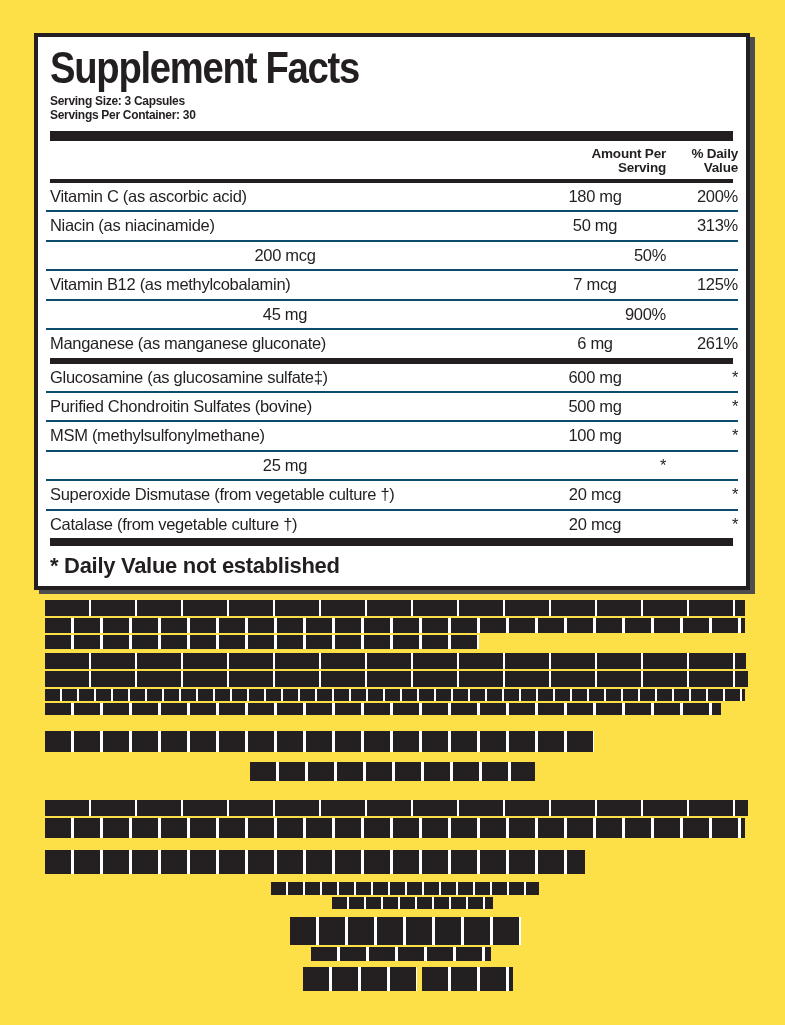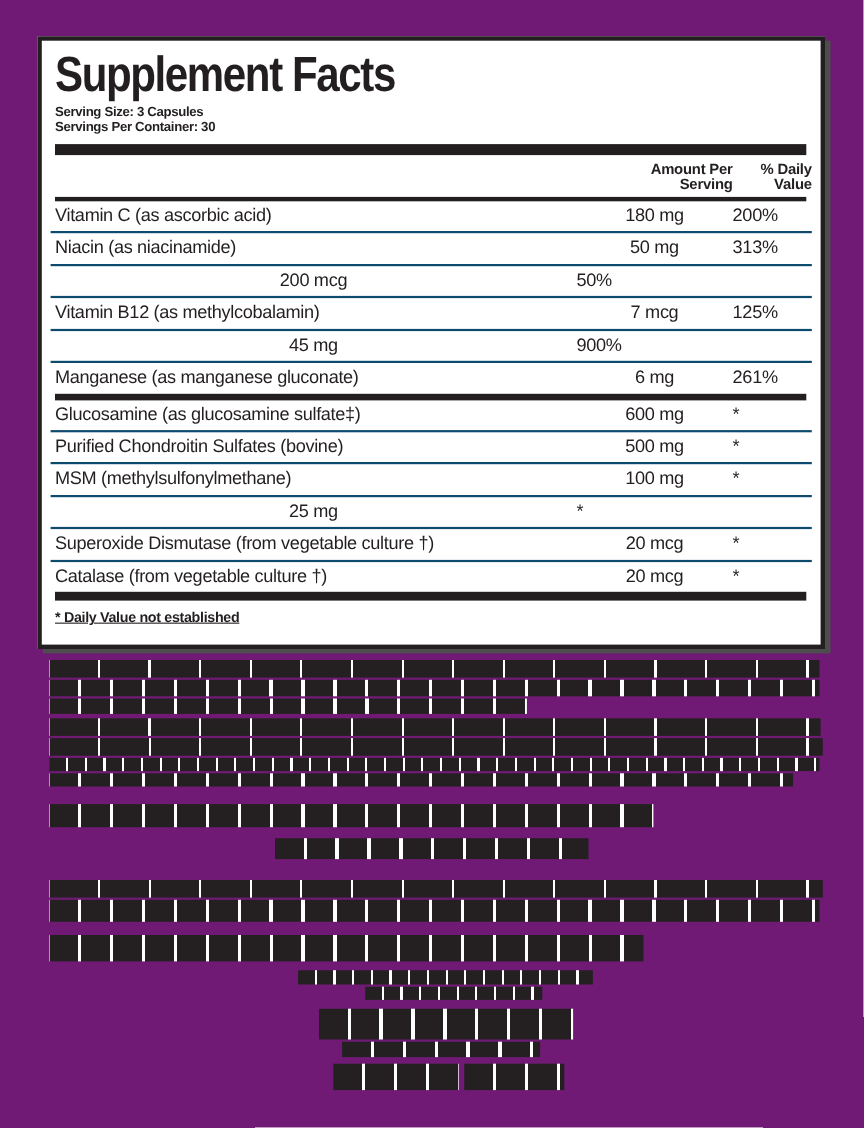--- a/index.html
+++ b/index.html
@@ -1,19 +1,19 @@
 <!DOCTYPE html>
 <html><head>
 <meta charset="utf-8">
 <style>
   html,body{margin:0;padding:0;background:#ffffff;}
   .page{
     position:relative;
     width:785px;height:1025px;
-    background:#701a75;
+    background:#fde047;
     font-family:"Liberation Sans",sans-serif;
     color:#231f20;
     overflow:hidden;
   }
 
   
   .panel{
     position:absolute;left:34px;top:33px;
     width:716px;height:557px;
     box-sizing:border-box;
@@ -57,24 +57,24 @@
     border-bottom:2px solid #0c4a6e;
     padding:4px 0 4px 0;
     font-size:16.5px;
     letter-spacing:-.3px;
     line-height:1.18;
     align-items:end;
   }
   .rows .row:last-child{border-bottom:none;}
   .nm{padding-left:4px;white-space:nowrap;}
   .amt{text-align:center;}
-  .dv{text-align:left;}
+  .dv{text-align:right;}
   .footnote{
     margin:7px 0 0 4px;
-    font-size:13px;font-weight:bold;letter-spacing:-.3px;text-decoration:underline;
+    font-size:22px;font-weight:bold;letter-spacing:-.3px;
   }
 
   
   .fine-print{position:absolute;inset:0;pointer-events:none;}
   .rb{position:absolute;}
   .rb-dense{background:repeating-linear-gradient(90deg,#242022 0 44px,#ffffff 44px 46px);}
   .rb-words{background:repeating-linear-gradient(90deg,#242022 0 26px,#ffffff 26px 29px);}
   .rb-fine {background:repeating-linear-gradient(90deg,#242022 0 15px,#ffffff 15px 17px);}
 </style>
 </head>

